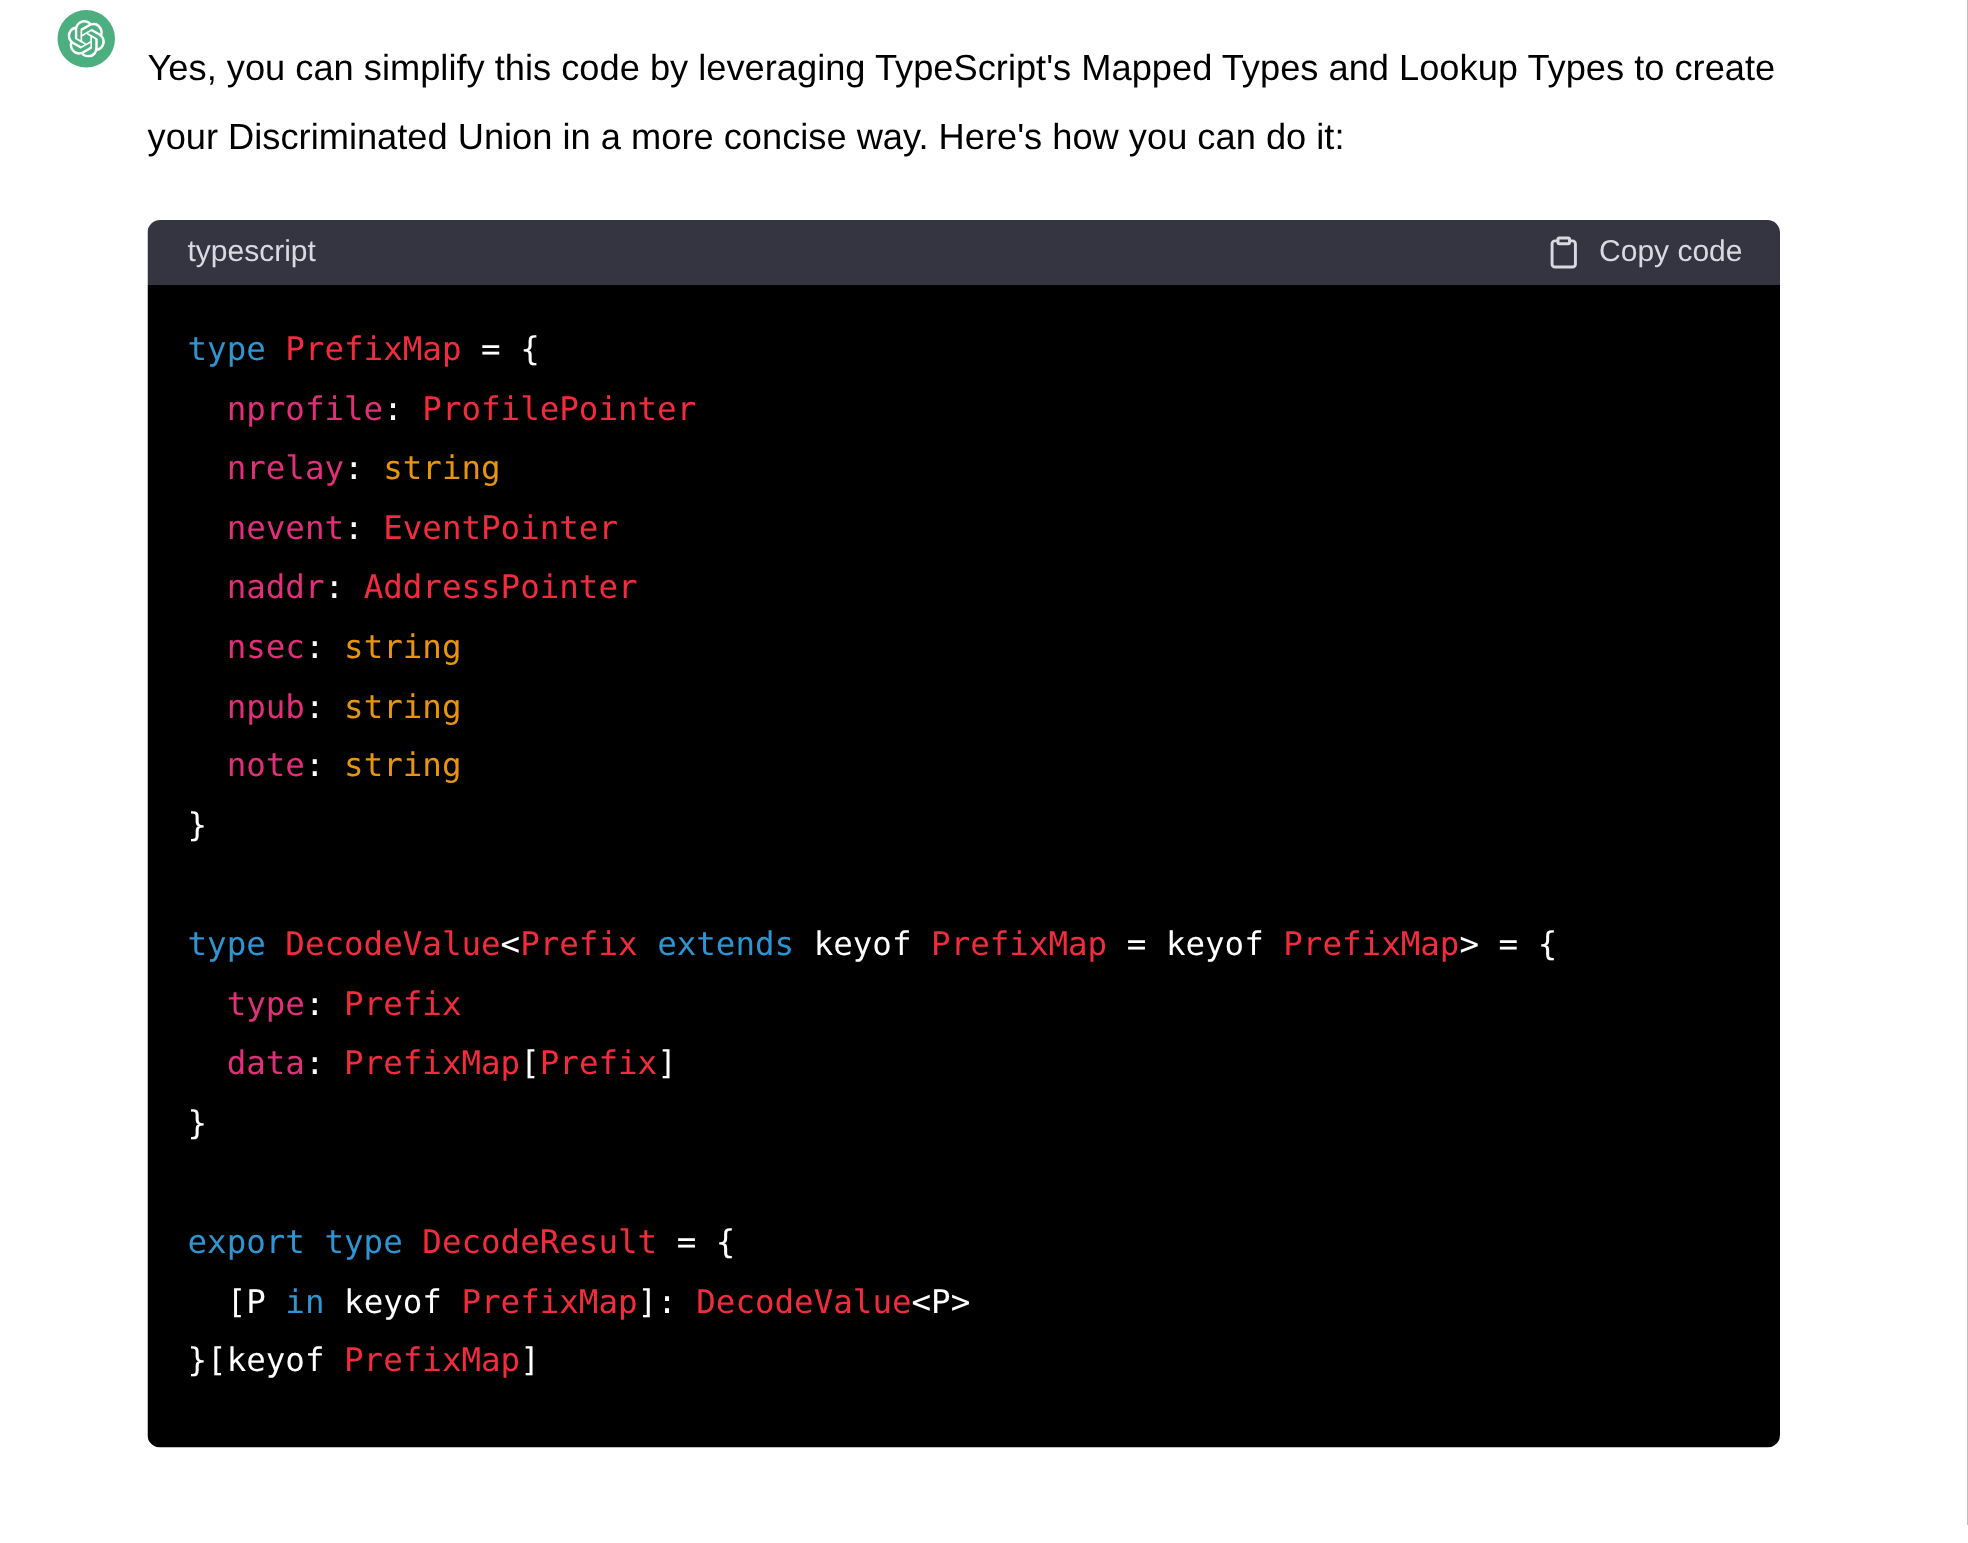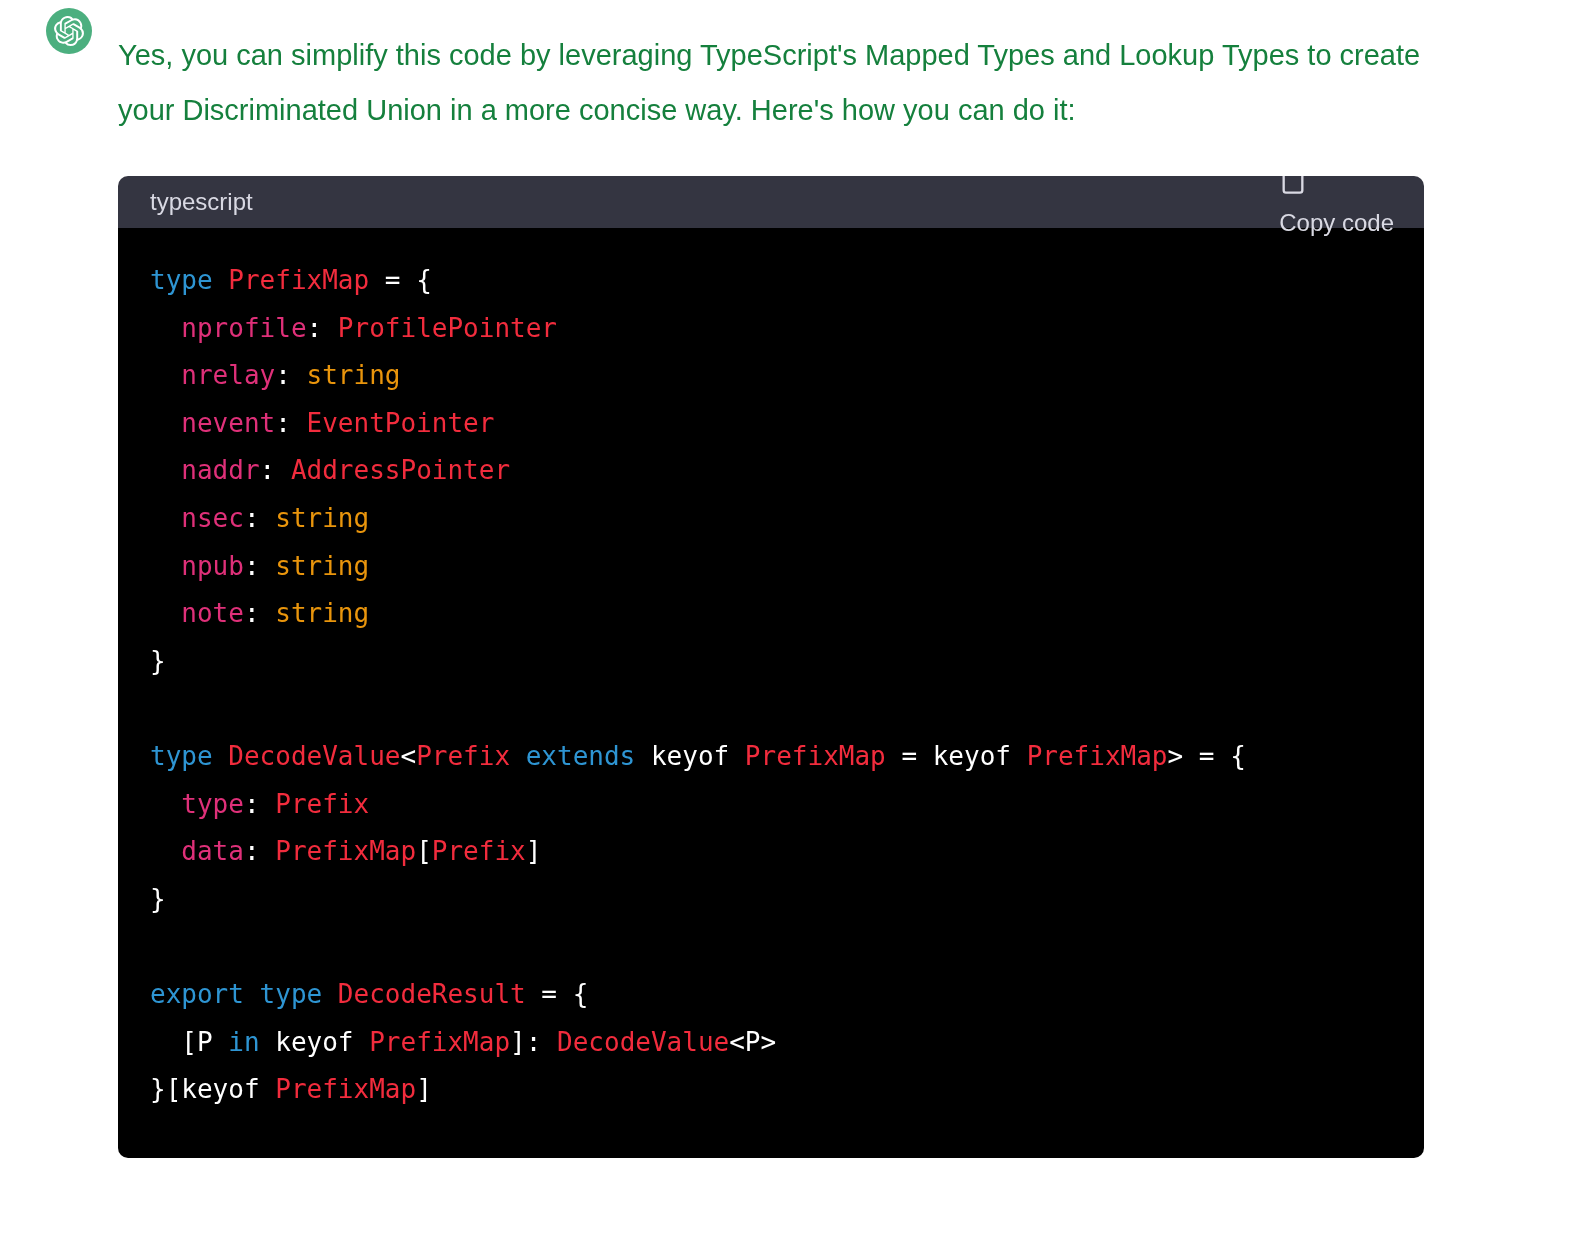--- a/index.html
+++ b/index.html
@@ -63,29 +63,29 @@
     justify-content: space-between;
     padding: 0 30px 0 32px;
   }
   .lang-label {
     font-size: 24px;
     color: #d9d9e3;
     font-weight: 400;
   }
   .copy-btn {
     display: flex;
+    align-items: center;
     gap: 14px;
     background: transparent;
     border: none;
     color: #d9d9e3;
     font-family: "Liberation Sans", sans-serif;
     font-size: 24px;
     cursor: pointer;
     padding: 0;
-    flex-direction: column;
   }
   .copy-btn svg {
     width: 28px;
     height: 28px;
     stroke: #d9d9e3;
     fill: none;
     stroke-width: 2;
     stroke-linecap: round;
     stroke-linejoin: round;
   }
@@ -105,21 +105,21 @@
 </head>
 <body>
 
 <div class="message">
   <div class="avatar" style="background: rgb(76, 175, 127);">
     <svg viewBox="0 0 24 24" xmlns="http://www.w3.org/2000/svg">
       <path d="M22.2819 9.8211a5.9847 5.9847 0 0 0-.5157-4.9108 6.0462 6.0462 0 0 0-6.5098-2.9A6.0651 6.0651 0 0 0 4.9807 4.1818a5.9847 5.9847 0 0 0-3.9977 2.9 6.0462 6.0462 0 0 0 .7427 7.0966 5.98 5.98 0 0 0 .511 4.9107 6.051 6.051 0 0 0 6.5146 2.9001A5.9847 5.9847 0 0 0 13.2599 24a6.0557 6.0557 0 0 0 5.7718-4.2058 5.9894 5.9894 0 0 0 3.9977-2.9001 6.0557 6.0557 0 0 0-.7475-7.073zm-9.022 12.6081a4.4755 4.4755 0 0 1-2.8764-1.0408l.1419-.0804 4.7783-2.7582a.7948.7948 0 0 0 .3927-.6813v-6.7369l2.02 1.1686a.071.071 0 0 1 .038.0615v5.5826a4.504 4.504 0 0 1-4.4945 4.4849zm-9.6607-4.1254a4.4708 4.4708 0 0 1-.5346-3.0137l.142.0852 4.783 2.7582a.7712.7712 0 0 0 .7806 0l5.8428-3.3685v2.3324a.0804.0804 0 0 1-.0332.0615L9.74 19.9502a4.4992 4.4992 0 0 1-6.1408-1.6464zM2.3408 7.8956a4.485 4.485 0 0 1 2.3655-1.9728V11.6a.7664.7664 0 0 0 .3879.6765l5.8144 3.3543-2.0201 1.1685a.0757.0757 0 0 1-.071 0l-4.8303-2.7865A4.504 4.504 0 0 1 2.3408 7.8956zm16.5963 3.8558L13.1038 8.364 15.1192 7.2a.0757.0757 0 0 1 .071 0l4.8303 2.7913a4.4944 4.4944 0 0 1-.6765 8.1042v-5.6772a.79.79 0 0 0-.407-.667zm2.0107-3.0231l-.142-.0852-4.7735-2.7818a.7759.7759 0 0 0-.7854 0L9.409 9.2297V6.8974a.0662.0662 0 0 1 .0284-.0615l4.8303-2.7866a4.4992 4.4992 0 0 1 6.6802 4.66zM8.3065 12.863l-2.02-1.1638a.0804.0804 0 0 1-.038-.0567V6.0742a4.4992 4.4992 0 0 1 7.3757-3.4537l-.142.0805L8.704 5.459a.7948.7948 0 0 0-.3927.6813zm1.0976-2.3654l2.602-1.4998 2.6069 1.4998v2.9994l-2.5974 1.4997-2.6067-1.4997z"></path>
     </svg>
   </div>
   <div class="content">
-    <p class="paragraph" style="color: #15803d;">Yes, you can simplify this code by leveraging TypeScript's Mapped Types and Lookup Types to create your Discriminated Union in a more concise way. Here's how you can do it:</p>
+    <p class="paragraph" style="color: #000000;">Yes, you can simplify this code by leveraging TypeScript's Mapped Types and Lookup Types to create your Discriminated Union in a more concise way. Here's how you can do it:</p>
     <div class="code-block">
       <div class="code-header" style="background: rgb(52, 53, 65);">
         <span class="lang-label" style="color: rgb(217, 217, 227);">typescript</span>
         <button class="copy-btn" style="color: rgb(217, 217, 227);">
           <svg viewBox="0 0 24 24" xmlns="http://www.w3.org/2000/svg">
             <rect x="8" y="2" width="8" height="4" rx="1" ry="1"></rect>
             <path d="M16 4h2a2 2 0 0 1 2 2v14a2 2 0 0 1-2 2H6a2 2 0 0 1-2-2V6a2 2 0 0 1 2-2h2"></path>
           </svg>
           <span>Copy code</span>
         </button>

